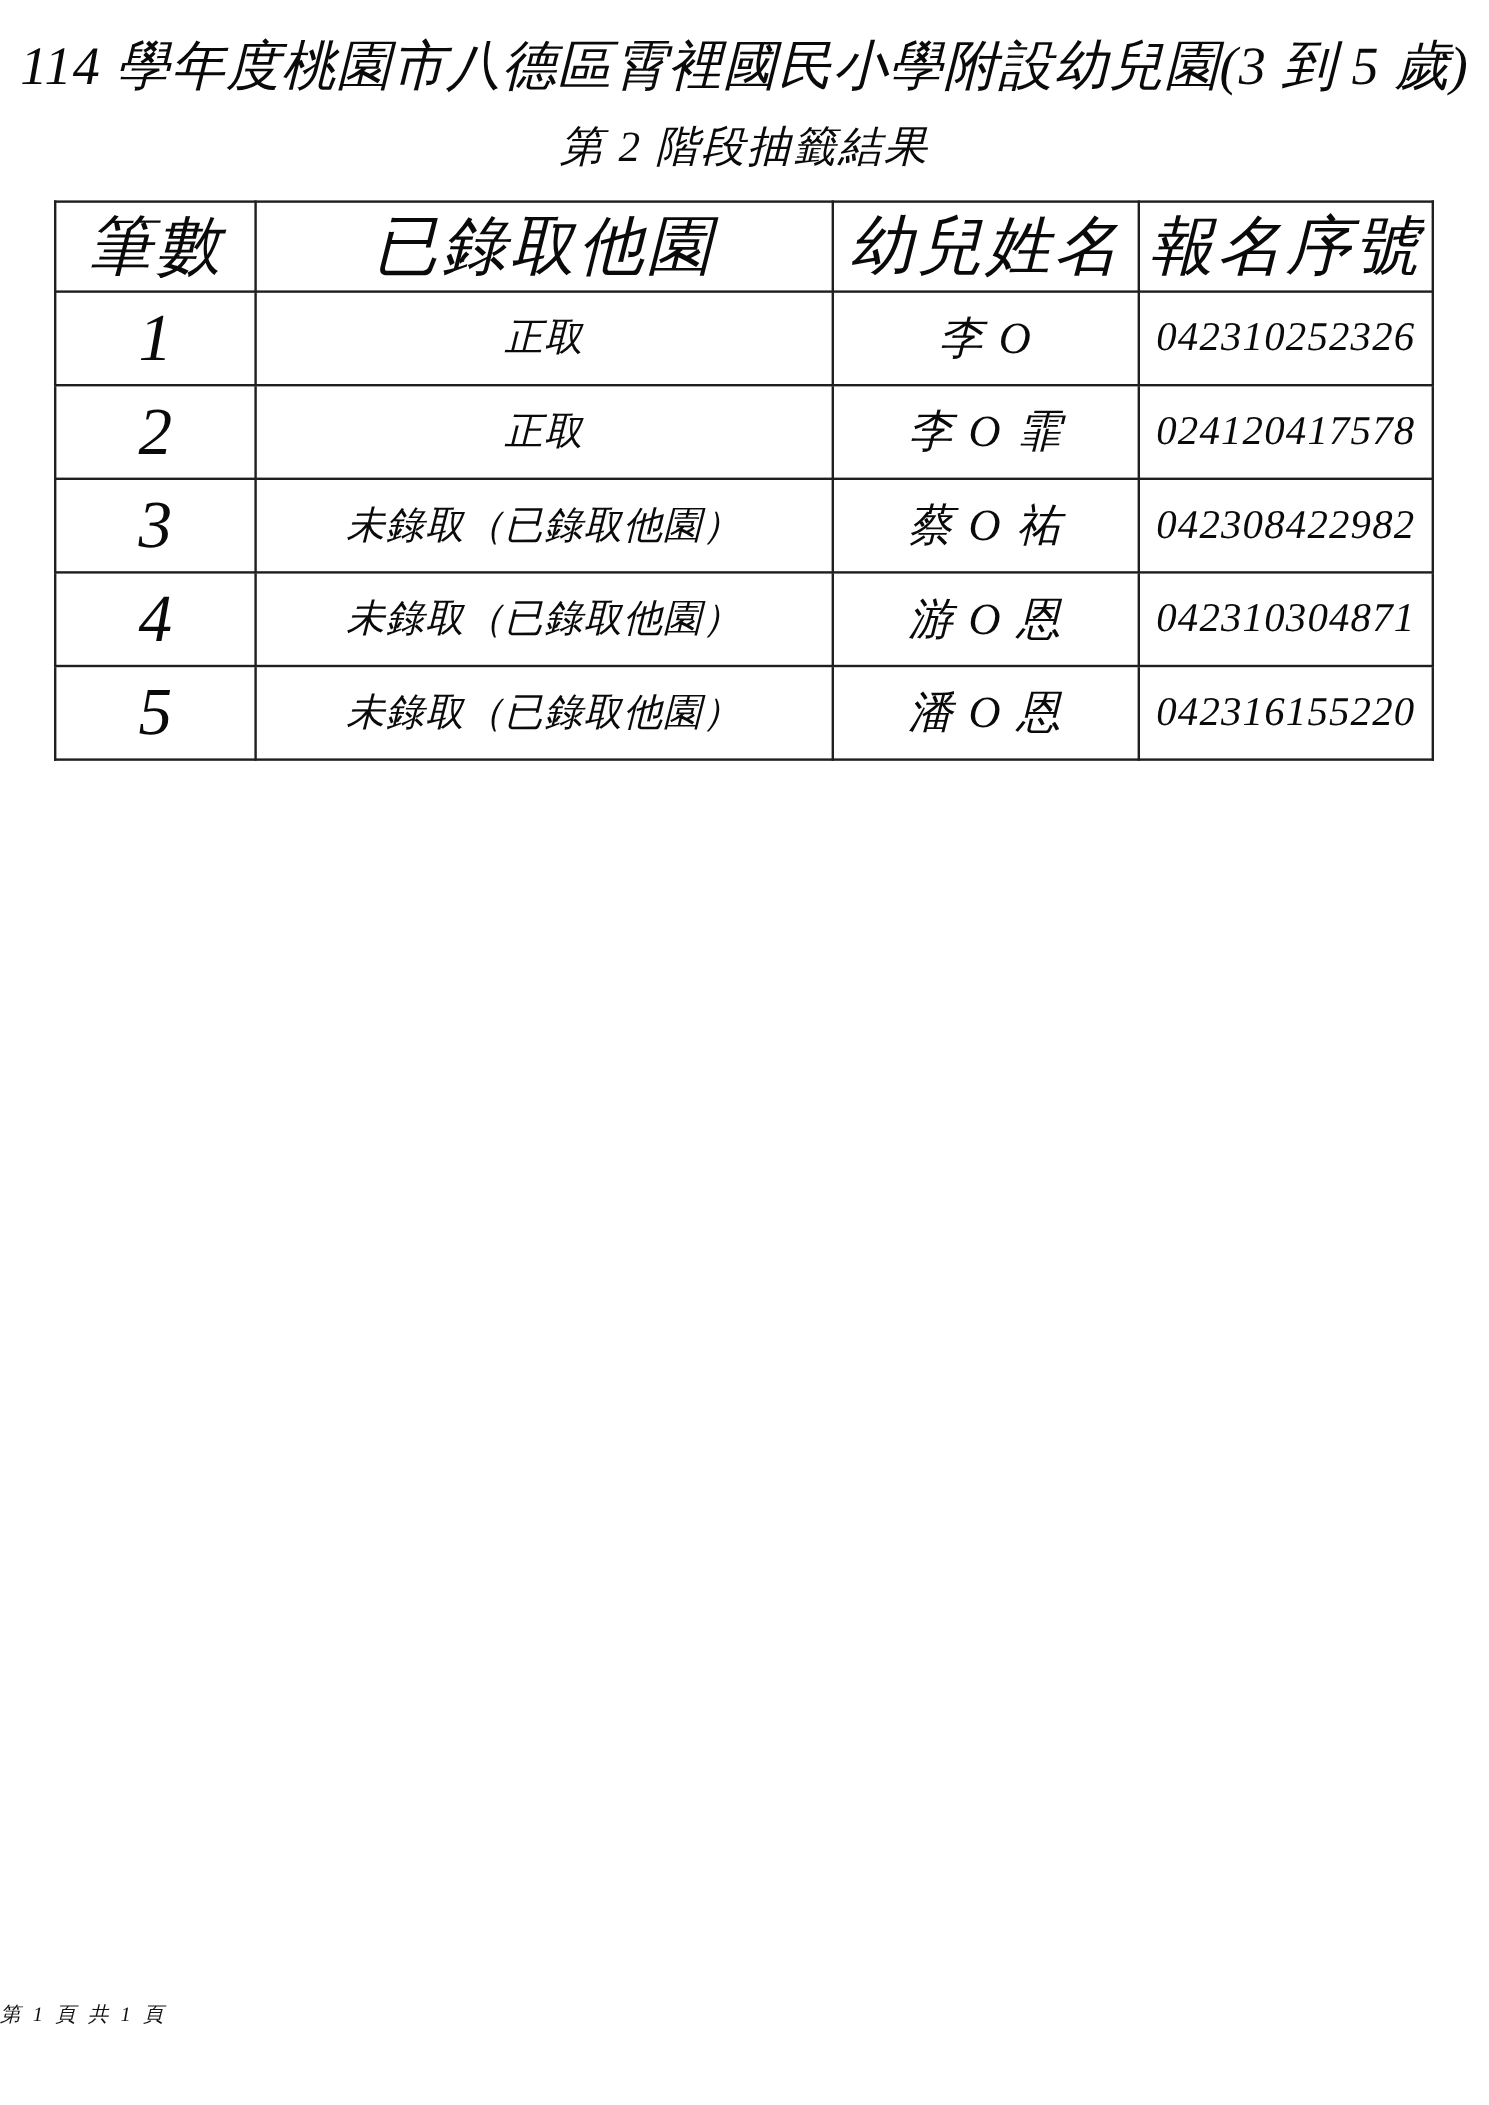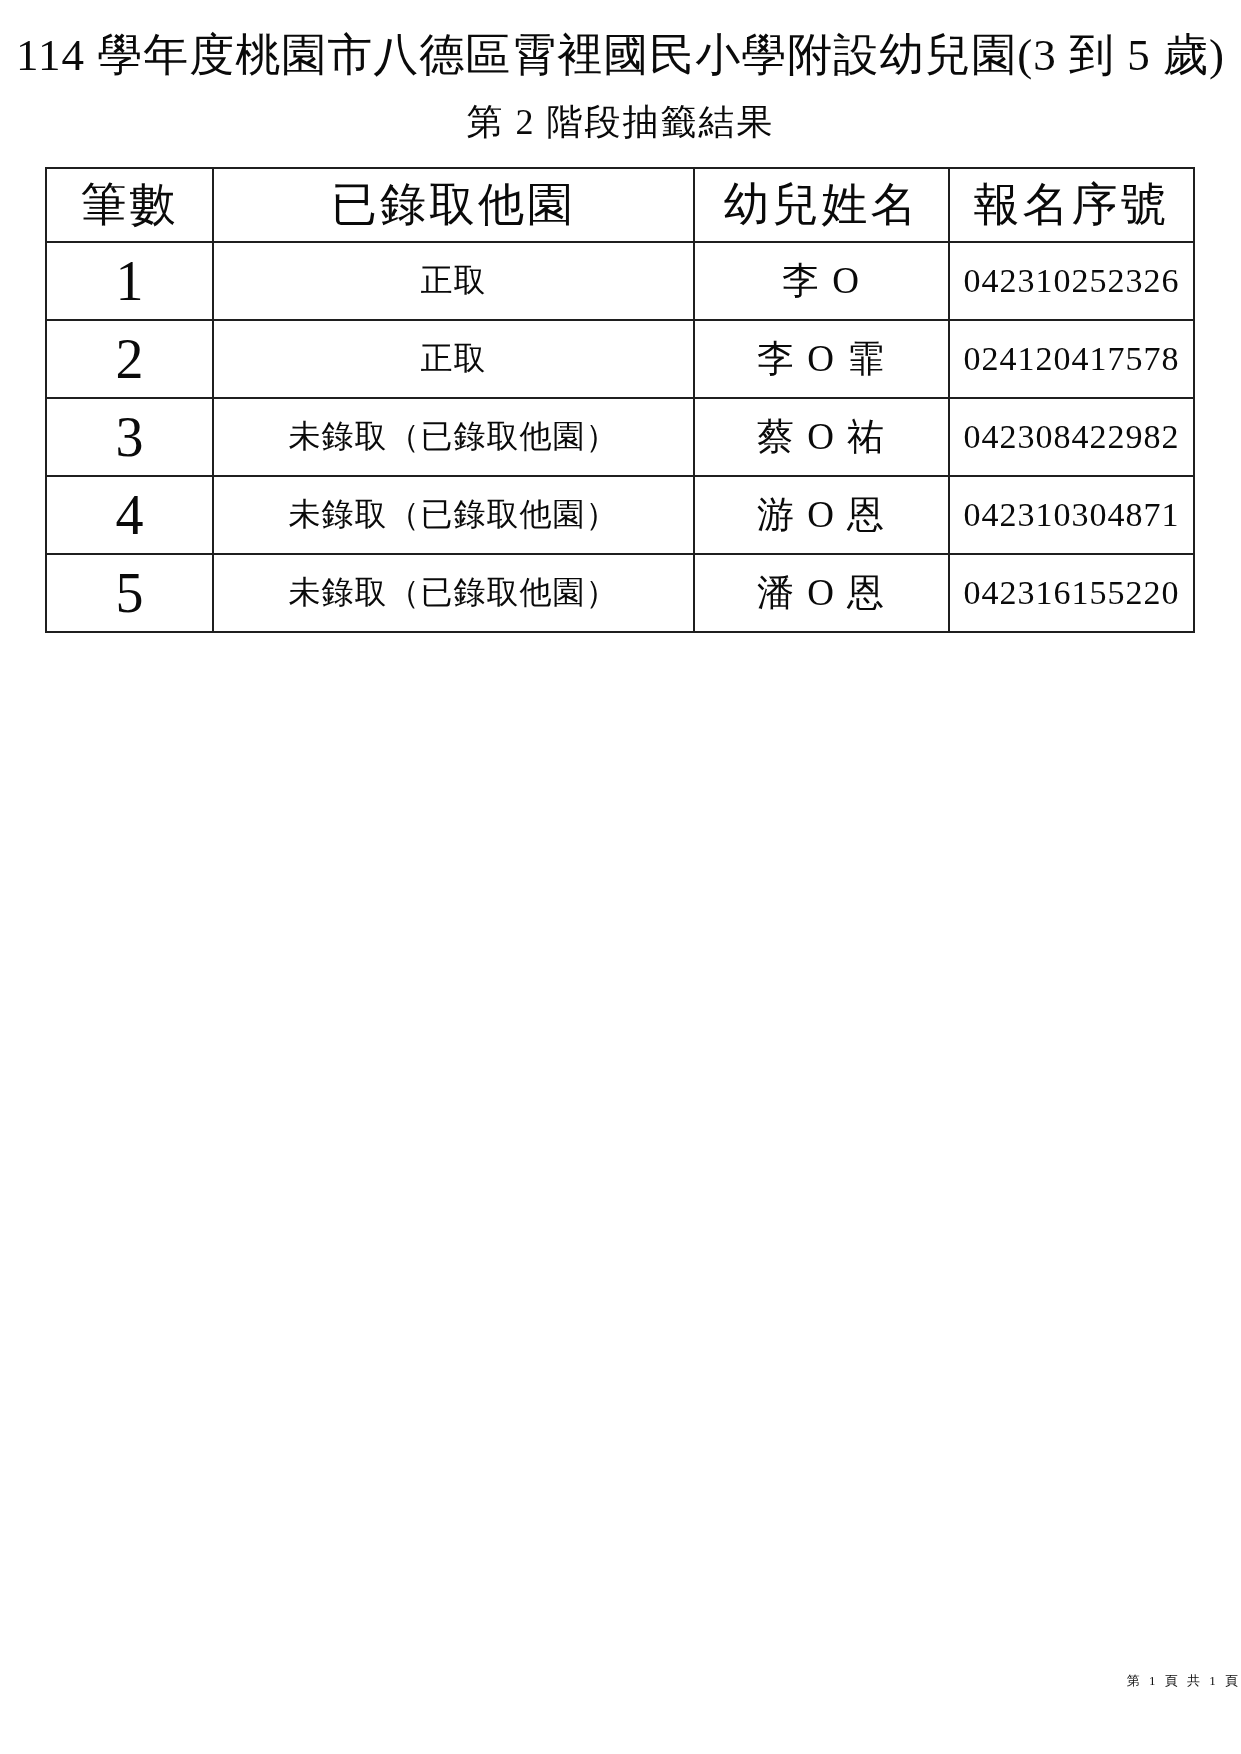--- a/index.html
+++ b/index.html
@@ -9,20 +9,21 @@
   }
   .page {
     position: relative;
     width: 1241px;
     height: 1754px;
     margin: 0 auto;
     background: #ffffff;
     font-family: "Liberation Serif", "DejaVu Serif", serif;
     color: #0a0a0a;
     overflow: hidden;
+    font-style: italic;
   }
   .doc-header {
     padding-top: 30px;
     text-align: center;
   }
   .title-line1 {
     margin: 0;
     font-size: 45px;
     font-weight: normal;
     line-height: 1.15;
@@ -45,21 +46,21 @@
   table.results th,
   table.results td {
     border: 2px solid #1f1f1f;
     text-align: center;
     vertical-align: middle;
     padding: 0;
     overflow: hidden;
   }
   table.results th {
     height: 72px;
-    font-size: 46px;
+    font-size: 54px;
     font-weight: normal;
     letter-spacing: 3px;
   }
   table.results td {
     height: 76px;
   }
   td.c-no {
     font-size: 56px;
     line-height: 1;
   }
@@ -73,22 +74,22 @@
   }
   td.c-serial {
     font-size: 34px;
     letter-spacing: 1px;
   }
   .page-footer {
     position: absolute;
     left: 0;
     right: 0;
     bottom: 64px;
-    text-align: right;
-    font-size: 13px;
+    text-align: left;
+    font-size: 17px;
     letter-spacing: 3px;
     color: #111111;
   }
 </style>
 </head>
 <body>
 
 <div class="page">
 
   <div class="doc-header">

